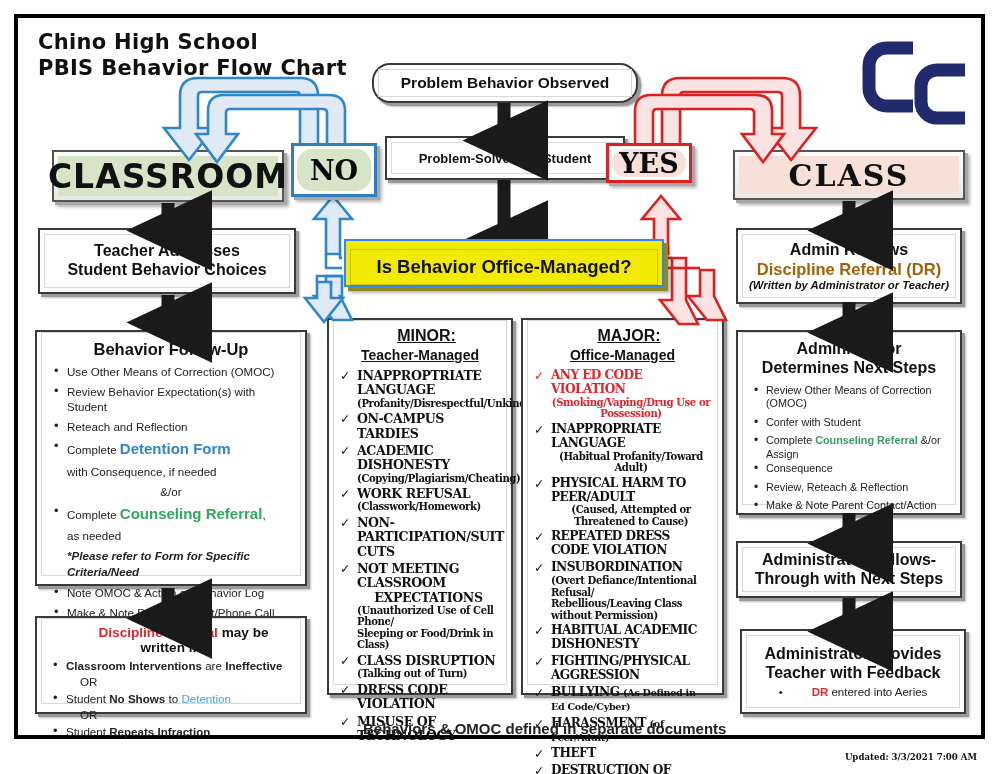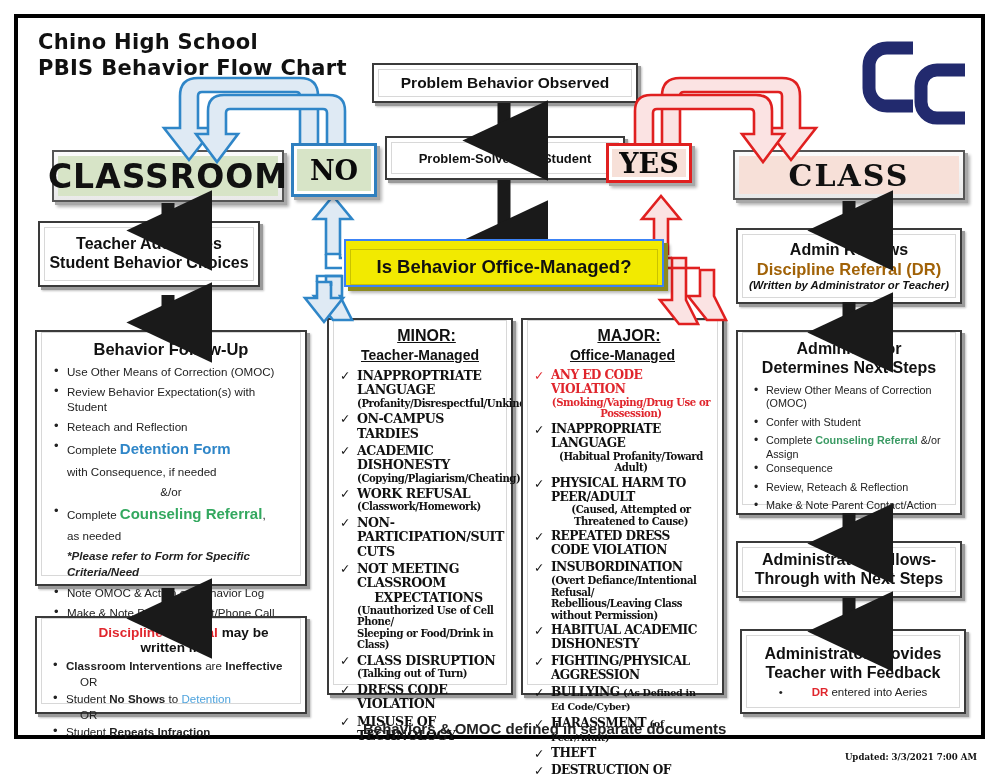--- a/index.html
+++ b/index.html
@@ -84,21 +84,21 @@
     position:absolute;
     border: 3px solid;
     box-shadow: 3px 3px 0 #a8a8a8, 5px 5px 3px rgba(0,0,0,.28);
     display:flex; align-items:center; justify-content:center;
     padding: 3px; z-index: 25;
   }
   .no-b { border-color:#2f7fbf; background:#fff; }
   .yes-b { border-color:#e02020; background:#fff; }
   .no-b .fill { background:#d7e4c7; }
   .yes-b .fill { background:#f7e0d8; }
-  .novyes .fill { width:100%; height:100%; display:flex; align-items:center; justify-content:center;}
+  .novyes .fill { width:100%; height:100%; display:flex; align-items:center; justify-content:center;border-radius:15px;}
   .ny-txt { font-family:"DejaVu Serif", serif; font-size:27px; font-weight:bold; color:#0a0a0a;}
 
   
   .decision {
     position:absolute;
     background:#f2ea00;
     border: 2px solid #3b82f6;
     box-shadow: 4px 4px 0 #8d8a20, 6px 6px 3px rgba(0,0,0,.3);
     display:flex; align-items:flex-end; justify-content:center;
     z-index: 26;
@@ -292,21 +292,21 @@
     <g fill="#fbe3e3" stroke="#e02020" stroke-width="2.6">
       <path d="M700,270 L700,296 L688,296 L707,320 L726,320 L714,296 L714,270 Z"></path>
       <path d="M672,258 L672,300 L660,300 L679,324 L698,324 L686,300 L686,258 Z"></path>
     </g>
     <g fill="none" stroke="#e02020" stroke-width="2.6">
       <path d="M668,268 L700,268"></path>
       <path d="M668,258 L672,258"></path>
     </g>
   </svg>
 
-  <div class="box" style="left:372px; top:63px; width:266px; height:40px;">
+  <div class="box" style="left:372px; top:63px; width:266px; height:40px;border-radius:18px;">
     <div class="inner">
       <span class="pbtxt">Problem Behavior Observed</span>
     </div>
   </div>
 
   <div class="box" style="left:385px; top:136px; width:240px; height:44px;">
     <div class="inner">
       <span class="pstxt">Problem-Solve with Student</span>
     </div>
   </div>
@@ -334,21 +334,21 @@
       <span class="classroom-txt">CLASSROOM</span>
     </div>
   </div>
 
   <div class="banner" style="left:733px; top:150px; width:232px; height:50px;">
     <div class="fill office-fill">
       <span class="office-txt">CLASS</span>
     </div>
   </div>
 
-  <div class="box" style="left:38px; top:221px; width:222px; height:66px;justify-content:center;">
+  <div class="box" style="left:38px; top:228px; width:258px; height:66px;justify-content:center;">
     <div class="inner">
       <span class="rtitle">Teacher Addresses</span>
       <span class="rtitle">Student Behavior Choices</span>
     </div>
   </div>
 
   <div class="box" style="left:35px; top:330px; width:272px; height:256px; align-items:flex-start;">
     <div class="inner" style="justify-content:flex-start; padding:7px 9px 0 9px;">
       <div class="tbl-head" style="margin-bottom:5px;">Behavior Follow-Up</div>
       <ul class="blist">

